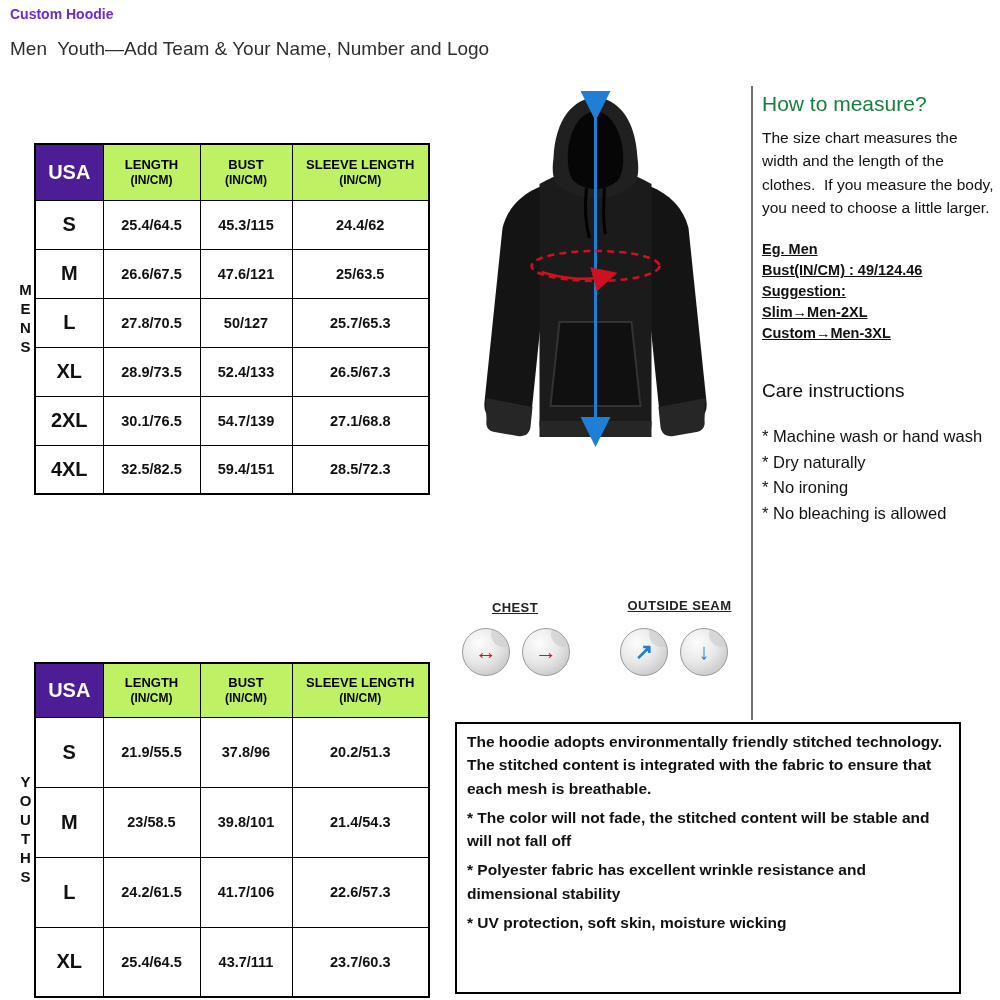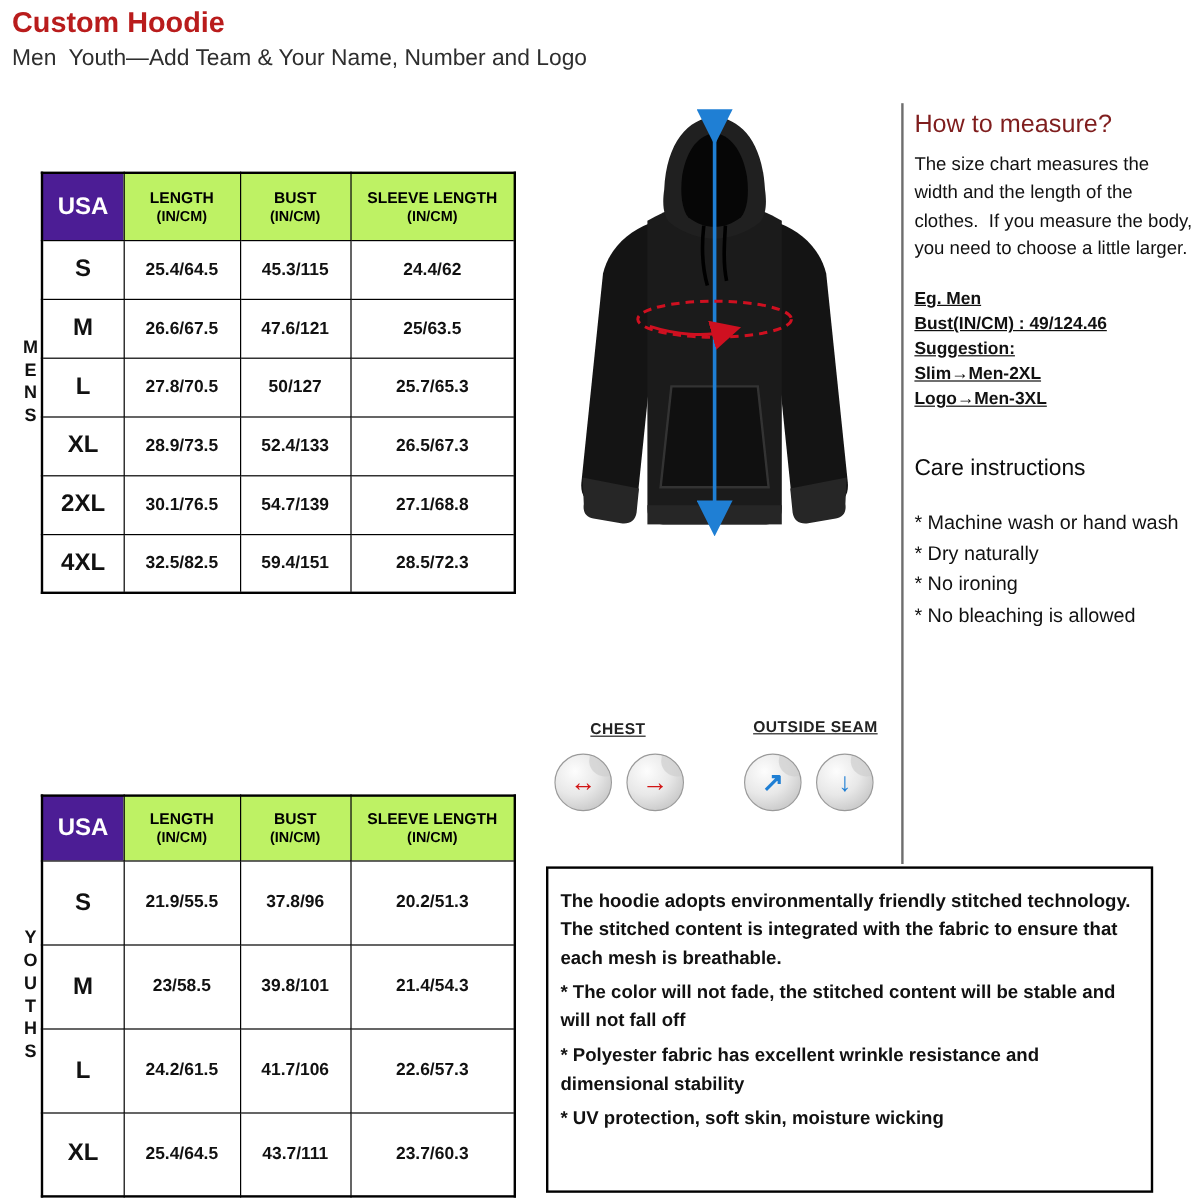--- a/index.html
+++ b/index.html
@@ -1,21 +1,21 @@
 <!DOCTYPE html>
 <html><head>
 <meta charset="utf-8">
 <style>
   * { margin:0; padding:0; box-sizing:border-box; }
   html,body { width:1000px; height:1000px; background:#fff;
     font-family:"Liberation Sans", sans-serif; color:#111; overflow:hidden; }
   .canvas { position:relative; width:1000px; height:1000px; background:#fff; }
 
   
-  .title { position:absolute; left:10px; top:6px; font-size:24px; font-weight:bold; color:#b91c1c; }
+  .title { position:absolute; left:10px; top:6px; font-size:14px; font-weight:bold; color:#6d28d9; }
   .subtitle { position:absolute; left:10px; top:38px; font-size:19px; color:#2e2e2e; white-space:pre-wrap; }
 
   
   .tbl-wrap { position:absolute; display:flex; align-items:center; }
   .tbl-wrap.mens { left:6px; top:143px; }
   .tbl-wrap.youths { left:6px; top:662px; }
   .group-label { width:28px; text-align:center; font-weight:bold; font-size:15px;
     writing-mode:vertical-rl; text-orientation:upright; letter-spacing:2px; color:#111; }
   table.chart { border-collapse:collapse; table-layout:fixed; }
   table.chart th, table.chart td { border:1.6px solid #000; text-align:center; vertical-align:middle; padding:0 2px; }
@@ -48,31 +48,31 @@
     background:#cfcfcf; border-radius:50%; opacity:.7; }
   .m-icon span { position:relative; z-index:1; }
   .arrow-red { color:#d21414; }
   .arrow-blue { color:#1f7fd4; }
 
   
   .divider { position:absolute; left:751px; top:86px; width:2px; height:634px; background:#6e6e6e; }
 
   
   .right-col { position:absolute; left:762px; top:92px; width:234px; }
-  .h-measure { font-size:21px; font-weight:normal; color:#7f1d1d; }
+  .h-measure { font-size:21px; font-weight:normal; color:#15803d; }
   .p-measure { margin-top:10px; font-size:15.5px; line-height:1.5; white-space:pre-wrap; }
   .example { margin-top:20px; font-size:14.5px; font-weight:bold; line-height:1.45; }
   .example div { white-space:pre-wrap;text-decoration:underline; }
   .h-care { margin-top:36px; font-size:19px; font-weight:normal; color:#0d0d0d; }
   .care-list { margin-top:22px; font-size:16.5px; line-height:1.55; }
   .care-list div { white-space:normal; }
 
   
   .info-box { position:absolute; left:455px; top:722px; width:506px; height:272px;
-    border:2px solid #000; padding:16px 10px 4px 10px; }
+    border:2px solid #000; padding:6px 10px 4px 10px; }
   .info-box p { font-size:15.5px; font-weight:bold; line-height:1.5; margin-bottom:6px; }
 </style>
 </head>
 <body>
 
 <div class="canvas">
 
   <div class="title">Custom Hoodie</div>
   <div class="subtitle">Men  Youth—Add Team &amp; Your Name, Number and Logo</div>
 
@@ -257,21 +257,21 @@
   <div class="divider"></div>
 
   <div class="right-col">
     <div class="h-measure">How to measure?</div>
     <div class="p-measure">The size chart measures the width and the length of the clothes.  If you measure the body, you need to choose a little larger.</div>
     <div class="example">
       <div>Eg. Men</div>
       <div>Bust(IN/CM) : 49/124.46</div>
       <div>Suggestion:</div>
       <div>Slim→Men-2XL</div>
-      <div>Logo→Men-3XL</div>
+      <div>Custom→Men-3XL</div>
     </div>
     <div class="h-care">Care instructions</div>
     <div class="care-list">
       <div>* Machine wash or hand wash</div>
       <div>* Dry naturally</div>
       <div>* No ironing</div>
       <div>* No bleaching is allowed</div>
     </div>
   </div>
 

